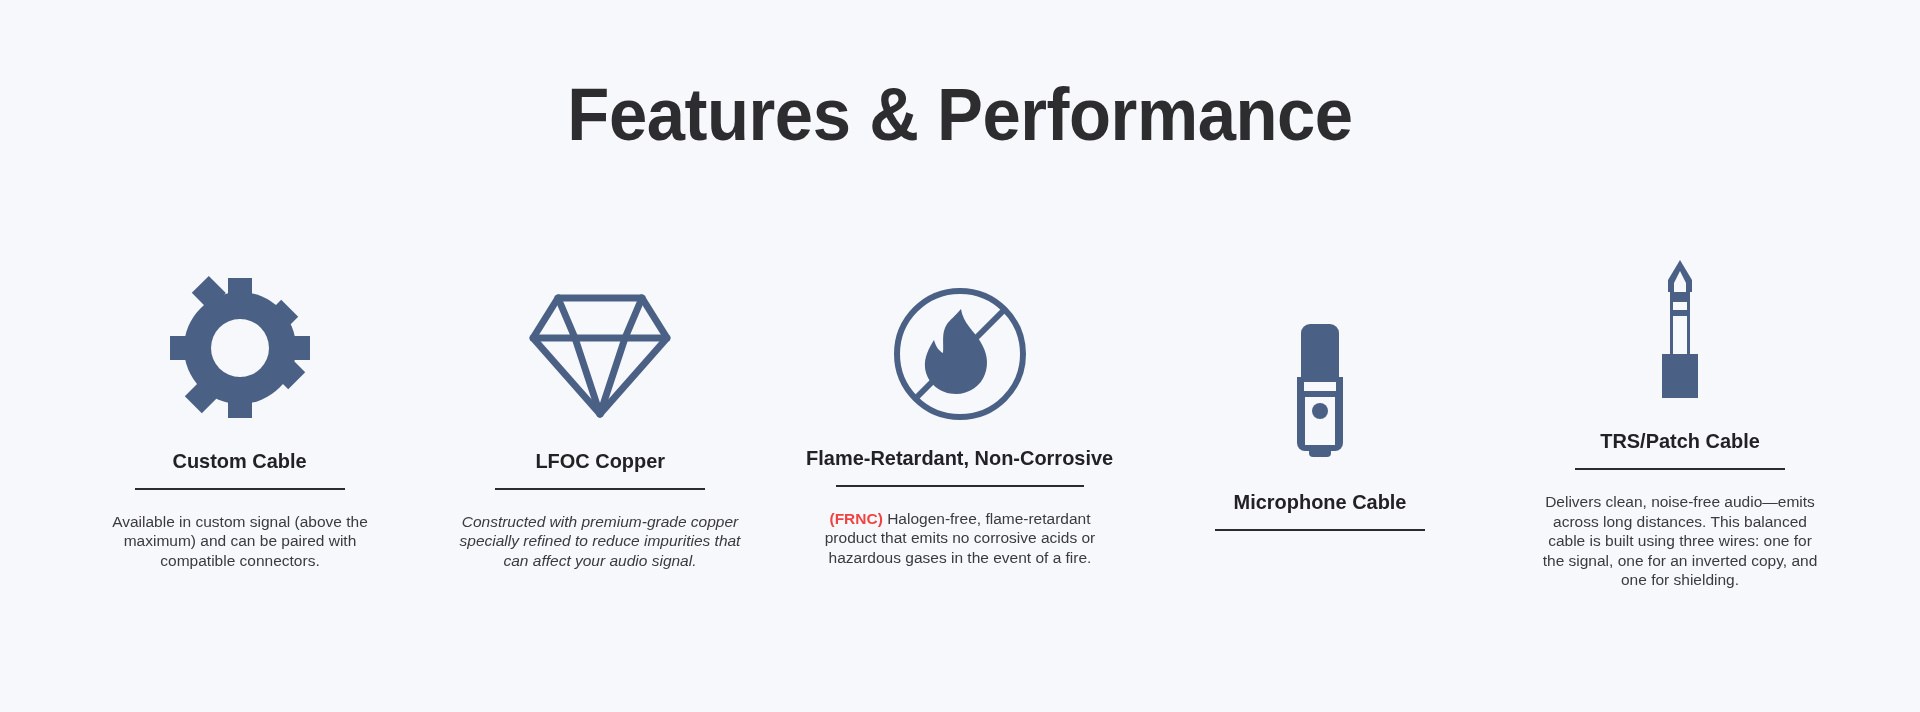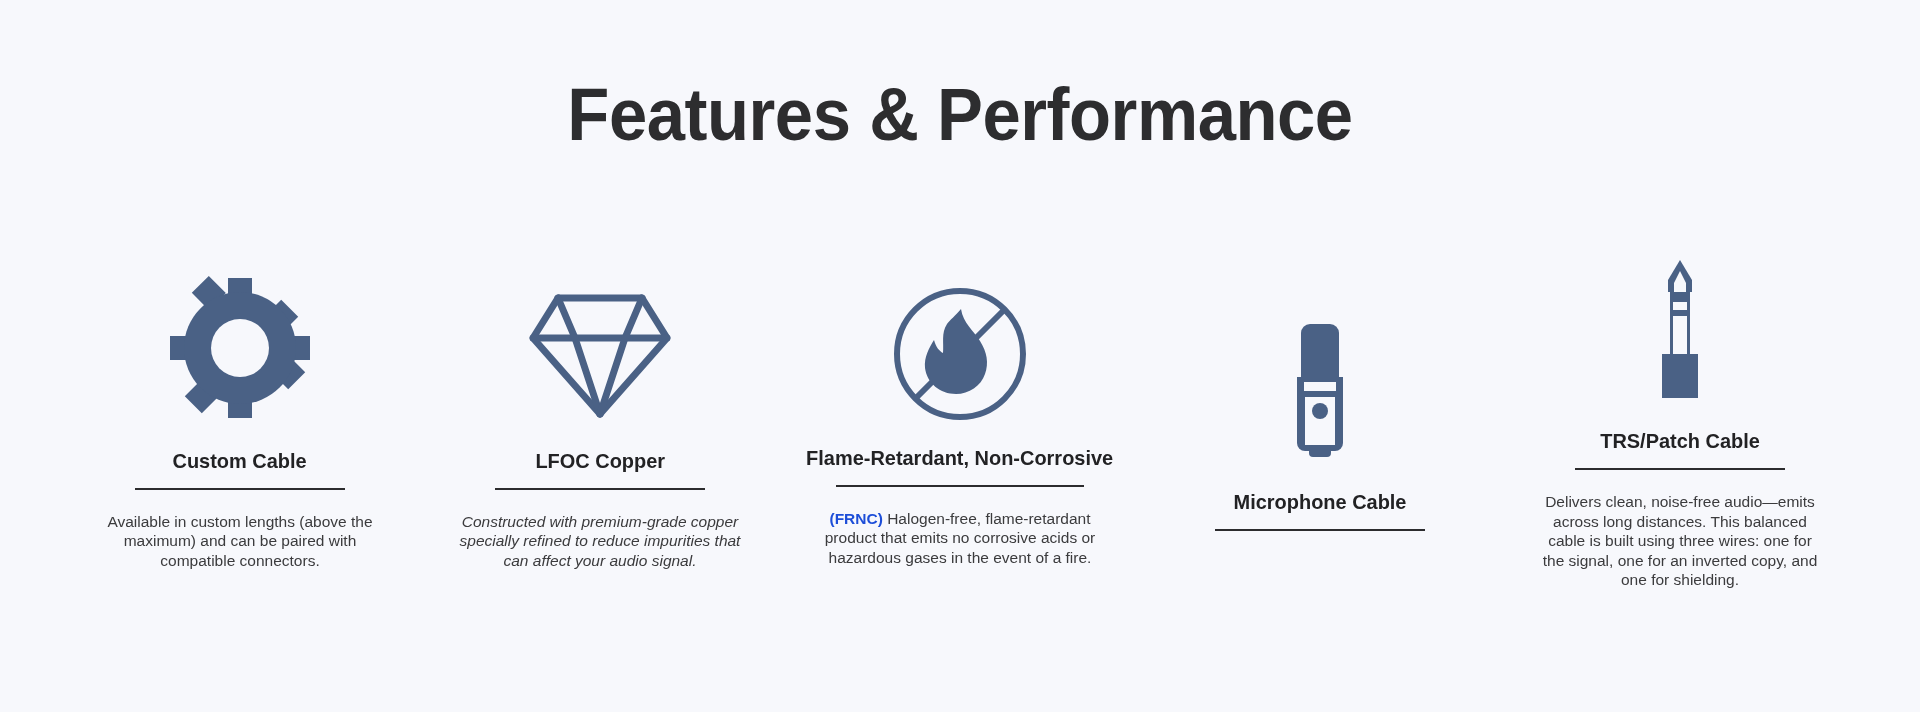--- a/index.html
+++ b/index.html
@@ -85,21 +85,21 @@
   .feature-body {
     margin-top: 22px;
     width: 272px;
     font-family: "Liberation Sans", sans-serif;
     font-size: 15.5px;
     line-height: 19.5px;
     color: #3b3b3d;
     text-align: center;
   }
 
-  .feature-body b { font-weight: 700; color: #1d4ed8; }
+  .feature-body b { font-weight: 700; color: #ef4444; }
 
   
   .feature.c1 .feature-body { width: 268px; }
   .feature.c2 .feature-body { width: 290px; font-style: italic; }
   .feature.c3 .feature-body { width: 280px; }
   .feature.c3 .feature-rule { width: 248px; }
   .feature.c4 .feature-body { width: 292px; }
   .feature.c5 .feature-body { width: 288px; }
 
   
@@ -122,21 +122,21 @@
             M23.8 16.8 40.8 0l17 17-17 17z
             M103.2 96.2l17-17 17 17-17 17z
             M16.8 120.2l17-17 17 17-17 17z
             M96.2 40.8l17-17 17 17-17 17z"></path>
           <circle cx="72" cy="72" r="56" fill="#4a6185"></circle>
           <circle cx="72" cy="72" r="29" fill="#f7f8fc"></circle>
         </svg>
       </div>
       <div class="feature-heading">Custom Cable</div>
       <div class="feature-rule"></div>
-      <div class="feature-body">Available in custom lengths (above the maximum) and can be paired with compatible connectors.</div>
+      <div class="feature-body">Available in custom signal (above the maximum) and can be paired with compatible connectors.</div>
     </div>
 
     <div class="feature c2">
       <div class="icon-wrap">
         <svg width="146" height="128" viewBox="0 0 146 128" aria-hidden="true">
           <g fill="none" stroke="#4a6185" stroke-width="7" stroke-linejoin="round" stroke-linecap="round">
             <path d="M31 6h84l25 40-67 76L6 46z"></path>
             <path d="M6 46h134"></path>
             <path d="M31 6 48 46l25 76"></path>
             <path d="M115 6 98 46 73 122"></path>

